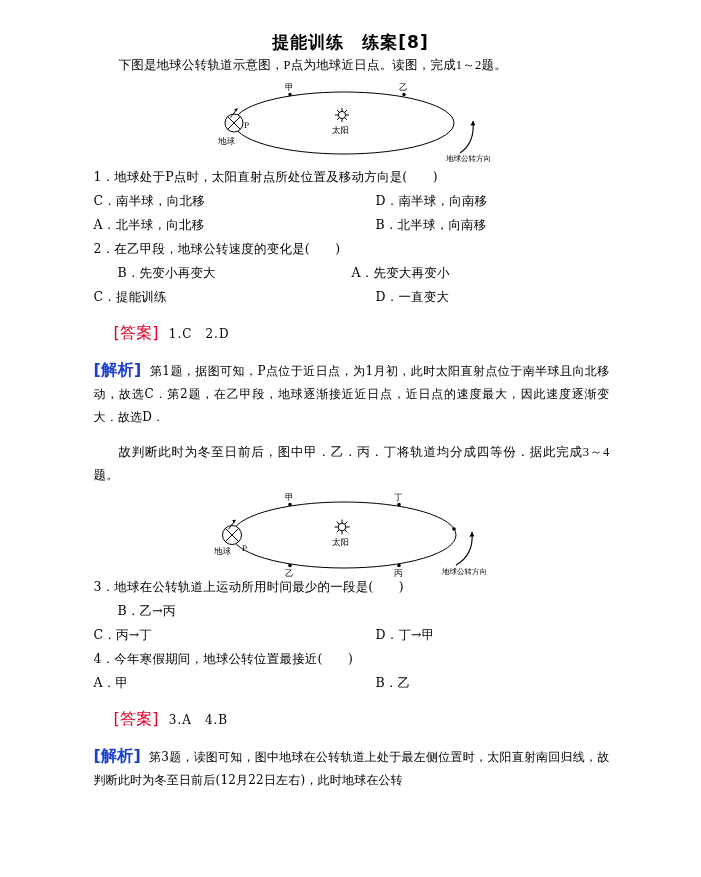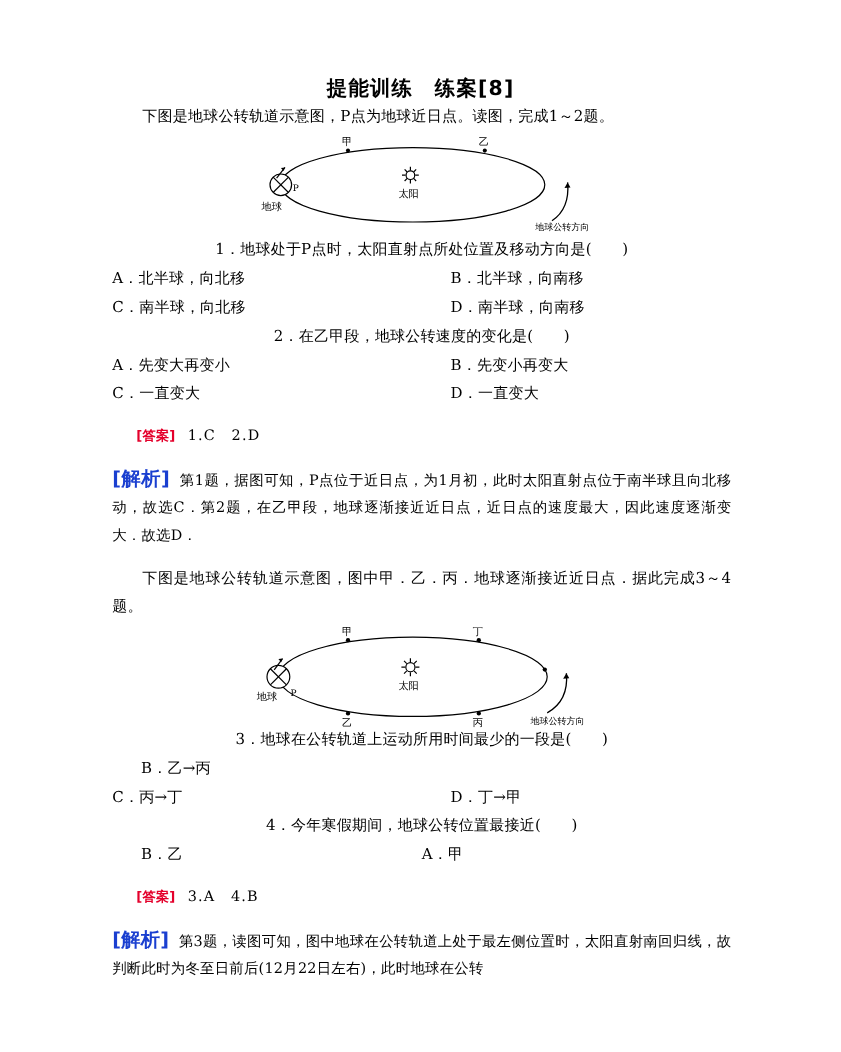--- a/index.html
+++ b/index.html
@@ -22,47 +22,47 @@
     height: 877px;
     box-sizing: border-box;
     padding: 0;
   }
   .title {
     text-align: center;
     font-family: "DejaVu Sans", "Liberation Sans", sans-serif;
     font-weight: bold;
     font-size: 17px;
     letter-spacing: 1px;
-    margin-top: 62px;
+    margin-top: 31px;
     margin-bottom: 0;
   }
   .body-wrap {
     margin: 0 auto;
     width: 516px;
     padding-left: 2px;
   }
   p.para {
     font-size: 12.5px;
     line-height: 23px;
     margin: 0;
     text-align: justify;
     letter-spacing: 0.2px;
   }
   .lead {
     margin-top: 23px;
   }
   .indent2 {
     text-indent: 25px;
+    font-family: Liberation Serif, serif;
   }
   .question {
     font-size: 12.5px;
     line-height: 24px;
     margin: 0;
     letter-spacing: 0.2px;
-    text-align: center;
   }
   .options {
     display: flex;
     font-size: 12.5px;
     line-height: 24px;
     letter-spacing: 0.2px;
   }
   .opt {
     width: 50%;
     box-sizing: border-box;
@@ -71,22 +71,22 @@
     padding-left: 24px;
   }
   .ans-line, .exp-block {
     font-size: 12px;
     line-height: 23px;
     letter-spacing: 0.2px;
   }
   .tag-answer {
     color: #e4002b;
     font-family: "DejaVu Sans", "Liberation Sans", sans-serif;
-    font-weight: bold;
-    font-size: 11px;
+    font-weight: normal;
+    font-size: 16px;
     padding-left: 20px;
   }
   .tag-exp {
     color: #1a3fd0;
     font-family: "DejaVu Sans", "Liberation Sans", sans-serif;
     font-weight: bold;
     font-size: 16px;
   }
   .ans-values {
     margin-left: 10px;
@@ -171,47 +171,47 @@
         <text class="fig-label" x="305" y="9">乙</text>
         <text class="fig-label" x="124" y="63">地球</text>
         <text class="fig-label-sm" x="150" y="47">P</text>
         <text class="fig-label" x="238" y="52">太阳</text>
         <text class="fig-label-sm" x="352" y="80">地球公转方向</text>
       </svg>
     </div>
 
     <p class="question">1．地球处于P点时，太阳直射点所处位置及移动方向是(　　)</p>
     <div class="options">
+      <div class="opt">C．南半球，向北移</div>
+      <div class="opt right">D．南半球，向南移</div>
+    </div>
+    <div class="options">
       <div class="opt">A．北半球，向北移</div>
       <div class="opt right">B．北半球，向南移</div>
     </div>
-    <div class="options">
-      <div class="opt">C．南半球，向北移</div>
-      <div class="opt right">D．南半球，向南移</div>
-    </div>
 
     <p class="question">2．在乙甲段，地球公转速度的变化是(　　)</p>
     <div class="options">
+      <div class="opt right">B．先变小再变大</div>
       <div class="opt">A．先变大再变小</div>
-      <div class="opt right">B．先变小再变大</div>
-    </div>
-    <div class="options">
-      <div class="opt">C．一直变大</div>
+    </div>
+    <div class="options">
+      <div class="opt">C．提能训练</div>
       <div class="opt right">D．一直变大</div>
     </div>
 
     <p class="ans-line">
       <span class="tag-answer">[答案]</span><span class="ans-values">1.C　2.D</span>
     </p>
 
     <p class="exp-block">
       <span class="tag-exp">[解析]</span><span class="exp-body">第1题，据图可知，P点位于近日点，为1月初，此时太阳直射点位于南半球且向北移动，故选C．第2题，在乙甲段，地球逐渐接近近日点，近日点的速度最大，因此速度逐渐变大．故选D．</span>
     </p>
 
-    <p class="para lead indent2">下图是地球公转轨道示意图，图中甲．乙．丙．地球逐渐接近近日点．据此完成3～4题。</p>
+    <p class="para lead indent2">故判断此时为冬至日前后，图中甲．乙．丙．丁将轨道均分成四等份．据此完成3～4题。</p>
 
     <div class="figure">
       <svg width="516" height="86" viewBox="0 0 516 86" xmlns="http://www.w3.org/2000/svg">
         <ellipse cx="250" cy="44" rx="112" ry="33" fill="none" stroke="#000" stroke-width="1"></ellipse>
         <circle cx="196" cy="13.5" r="1.8" fill="#000"></circle>
         <circle cx="305" cy="13.5" r="1.8" fill="#000"></circle>
         <circle cx="196" cy="74.5" r="1.8" fill="#000"></circle>
         <circle cx="305" cy="74.5" r="1.8" fill="#000"></circle>
         <circle cx="360" cy="38" r="1.8" fill="#000"></circle>
         <g>
@@ -251,22 +251,22 @@
     <div class="options">
       <div class="opt right">B．乙→丙</div>
     </div>
     <div class="options">
       <div class="opt">C．丙→丁</div>
       <div class="opt right">D．丁→甲</div>
     </div>
 
     <p class="question">4．今年寒假期间，地球公转位置最接近(　　)</p>
     <div class="options">
+      <div class="opt">A．甲</div>
       <div class="opt right">B．乙</div>
-      <div class="opt">A．甲</div>
     </div>
     <div class="options">
     </div>
 
     <p class="ans-line">
       <span class="tag-answer">[答案]</span><span class="ans-values">3.A　4.B</span>
     </p>
 
     <p class="exp-block">
       <span class="tag-exp">[解析]</span><span class="exp-body">第3题，读图可知，图中地球在公转轨道上处于最左侧位置时，太阳直射南回归线，故判断此时为冬至日前后(12月22日左右)，此时地球在公转</span>

